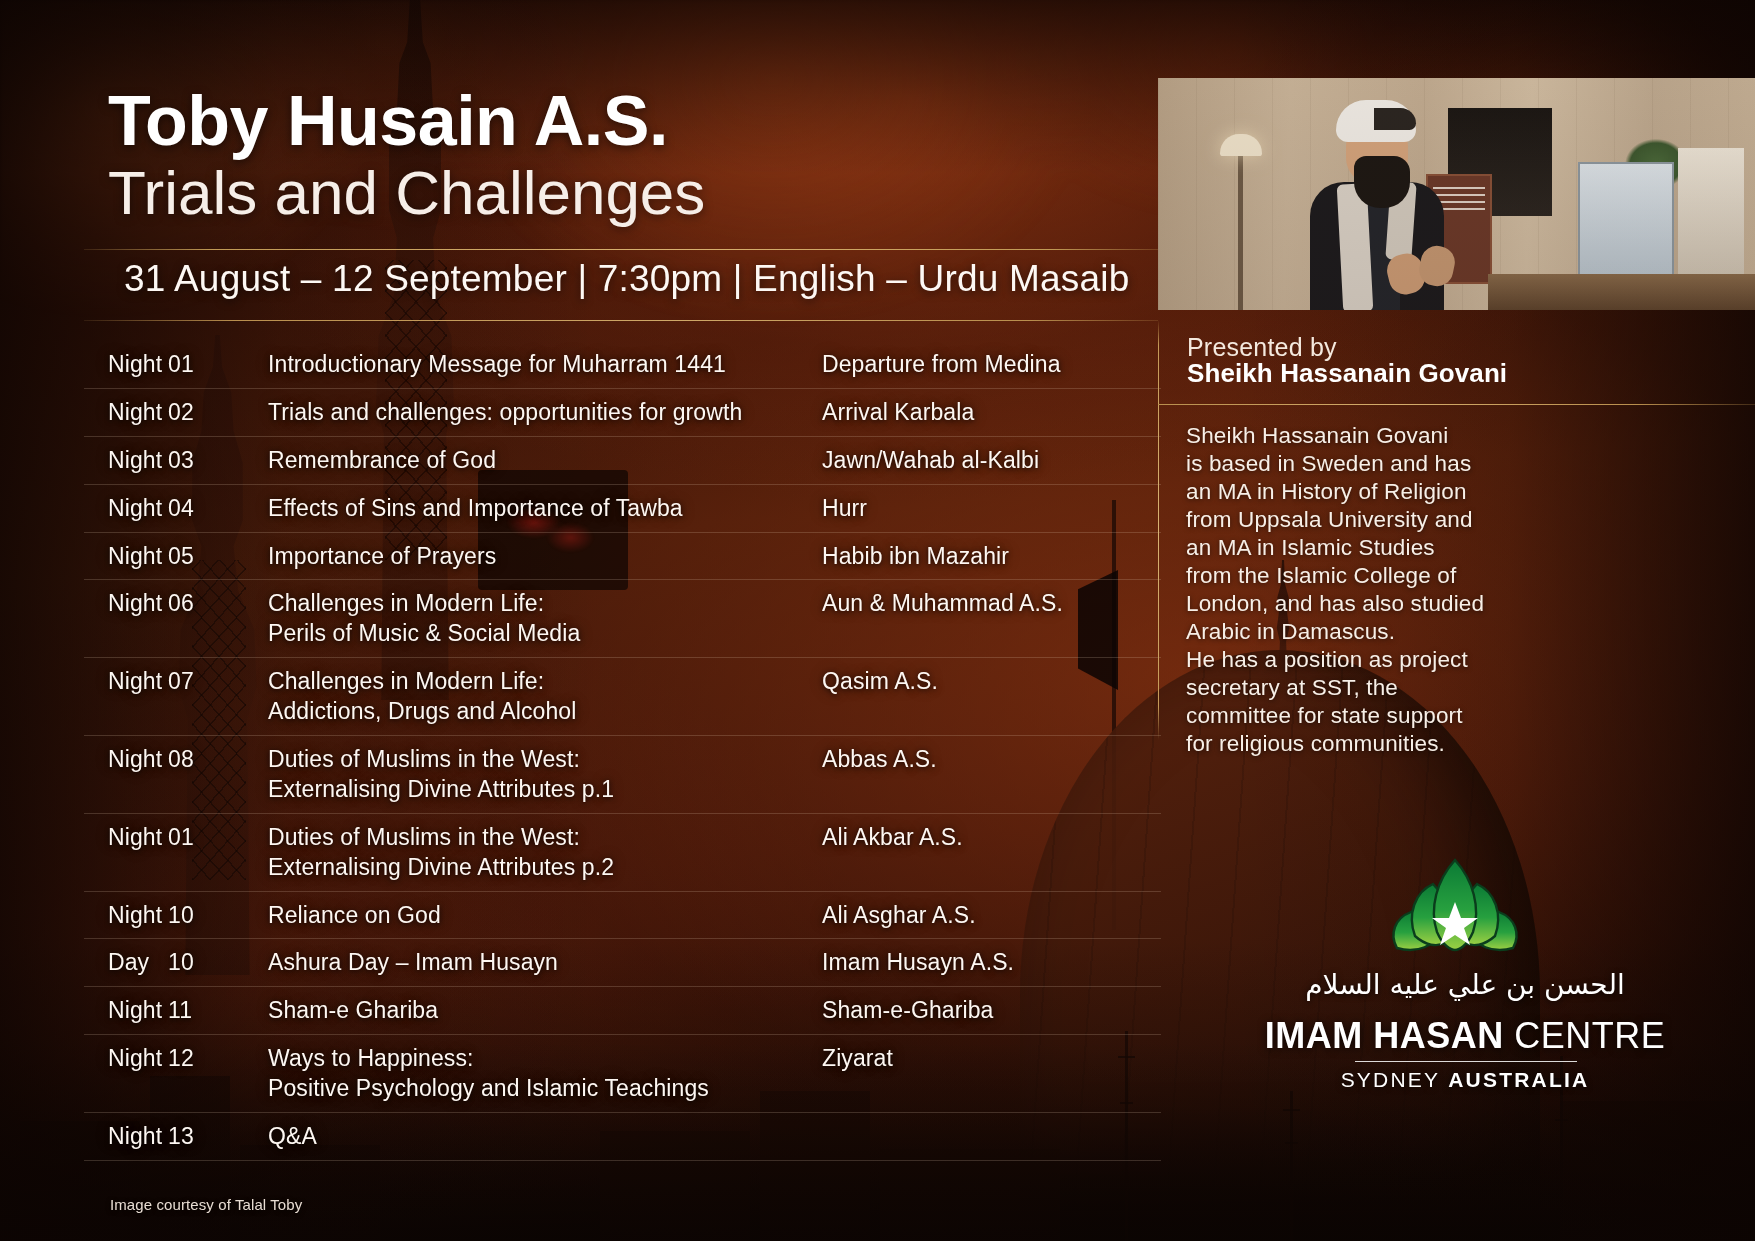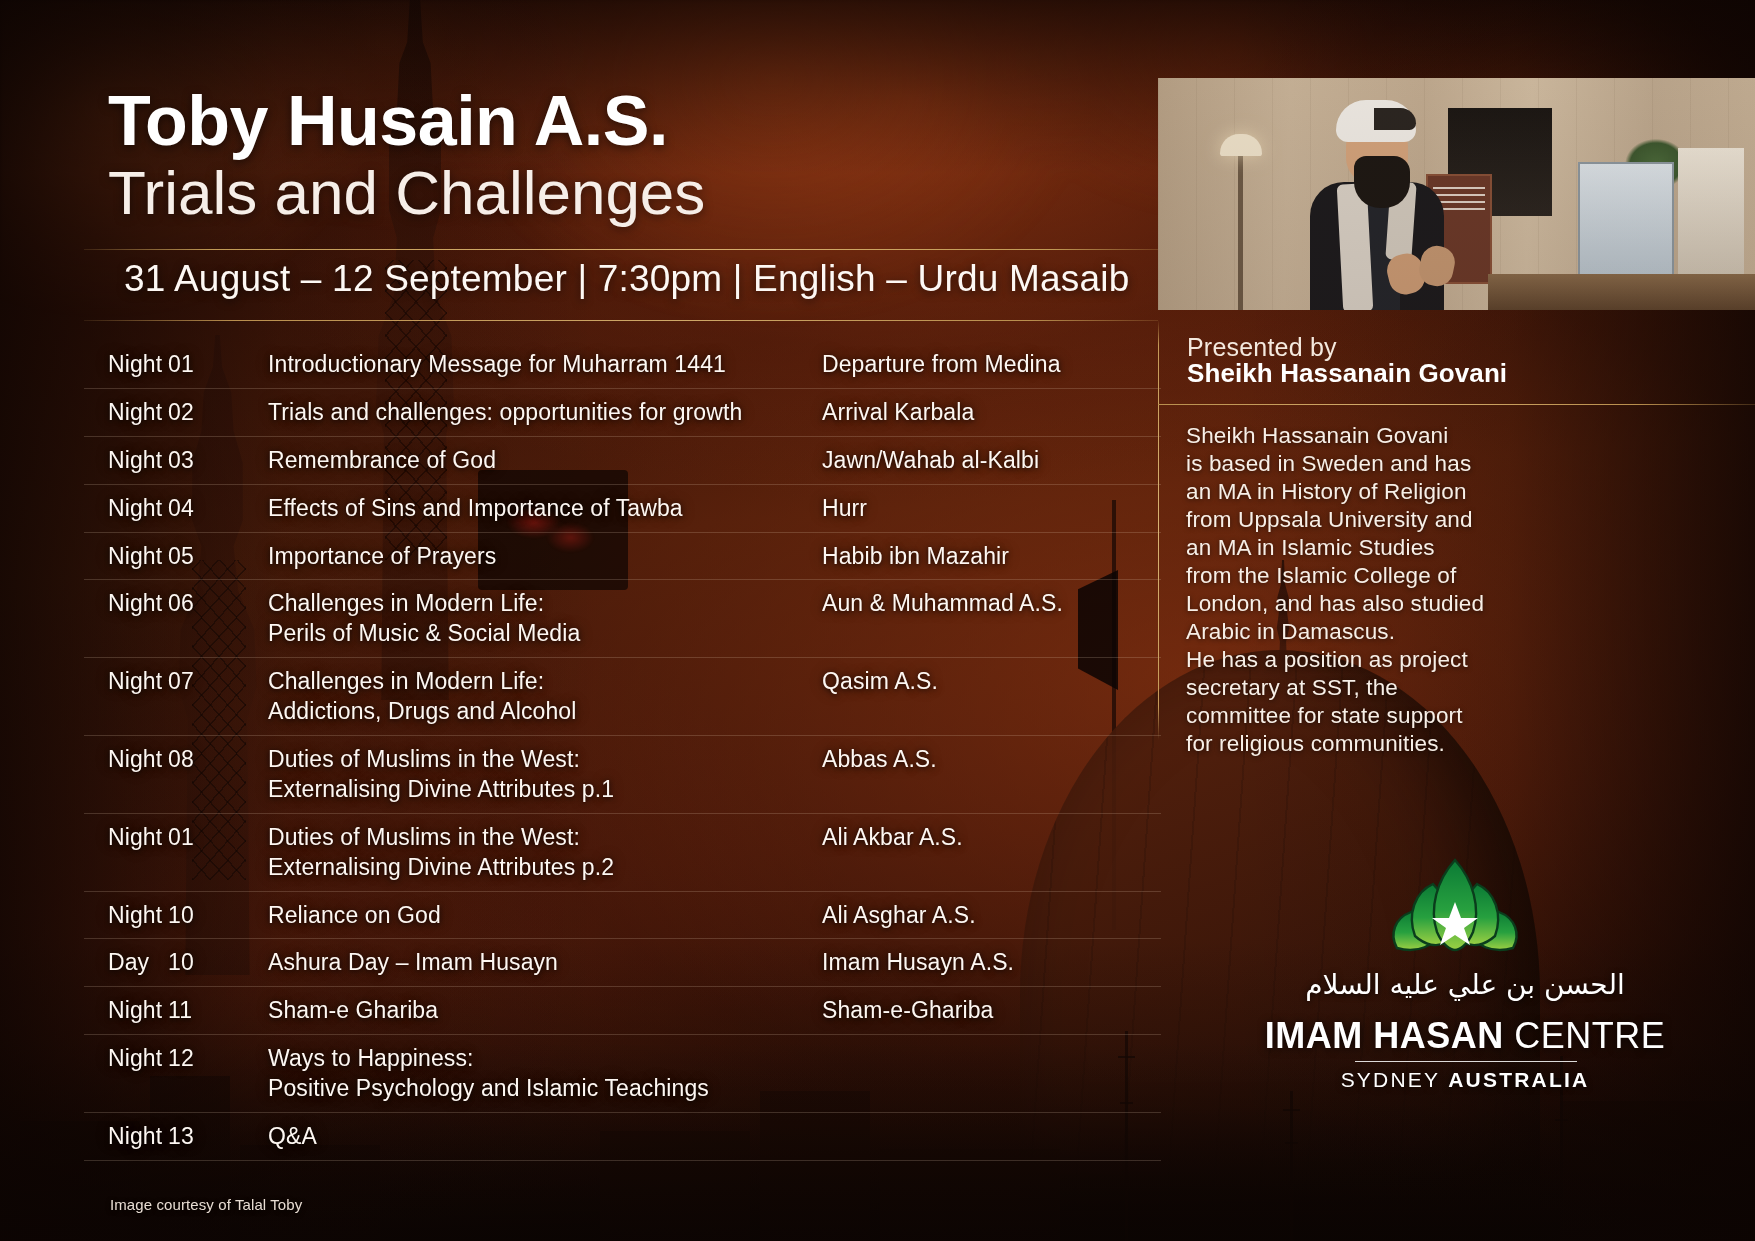--- a/index.html
+++ b/index.html
@@ -445,20 +445,21 @@
         <div class="row">
           <div class="c-day cell">Night</div>
           <div class="c-num cell">11</div>
           <div class="c-topic cell">Sham-e Ghariba</div>
           <div class="c-theme cell">Sham-e-Ghariba</div>
         </div>
         <div class="row">
           <div class="c-day cell">Night</div>
           <div class="c-num cell">12</div>
           <div class="c-topic cell">Ways to Happiness:<span class="l2">Positive Psychology and Islamic Teachings</span></div>
+          <div class="c-theme cell">Ziyarat</div>
         </div>
         <div class="row last">
           <div class="c-day cell">Night</div>
           <div class="c-num cell">13</div>
           <div class="c-topic cell">Q&amp;A</div>
           <div class="c-theme cell"></div>
         </div>
       </div>
 
     <div class="footer-credit">Image courtesy of Talal Toby</div>

